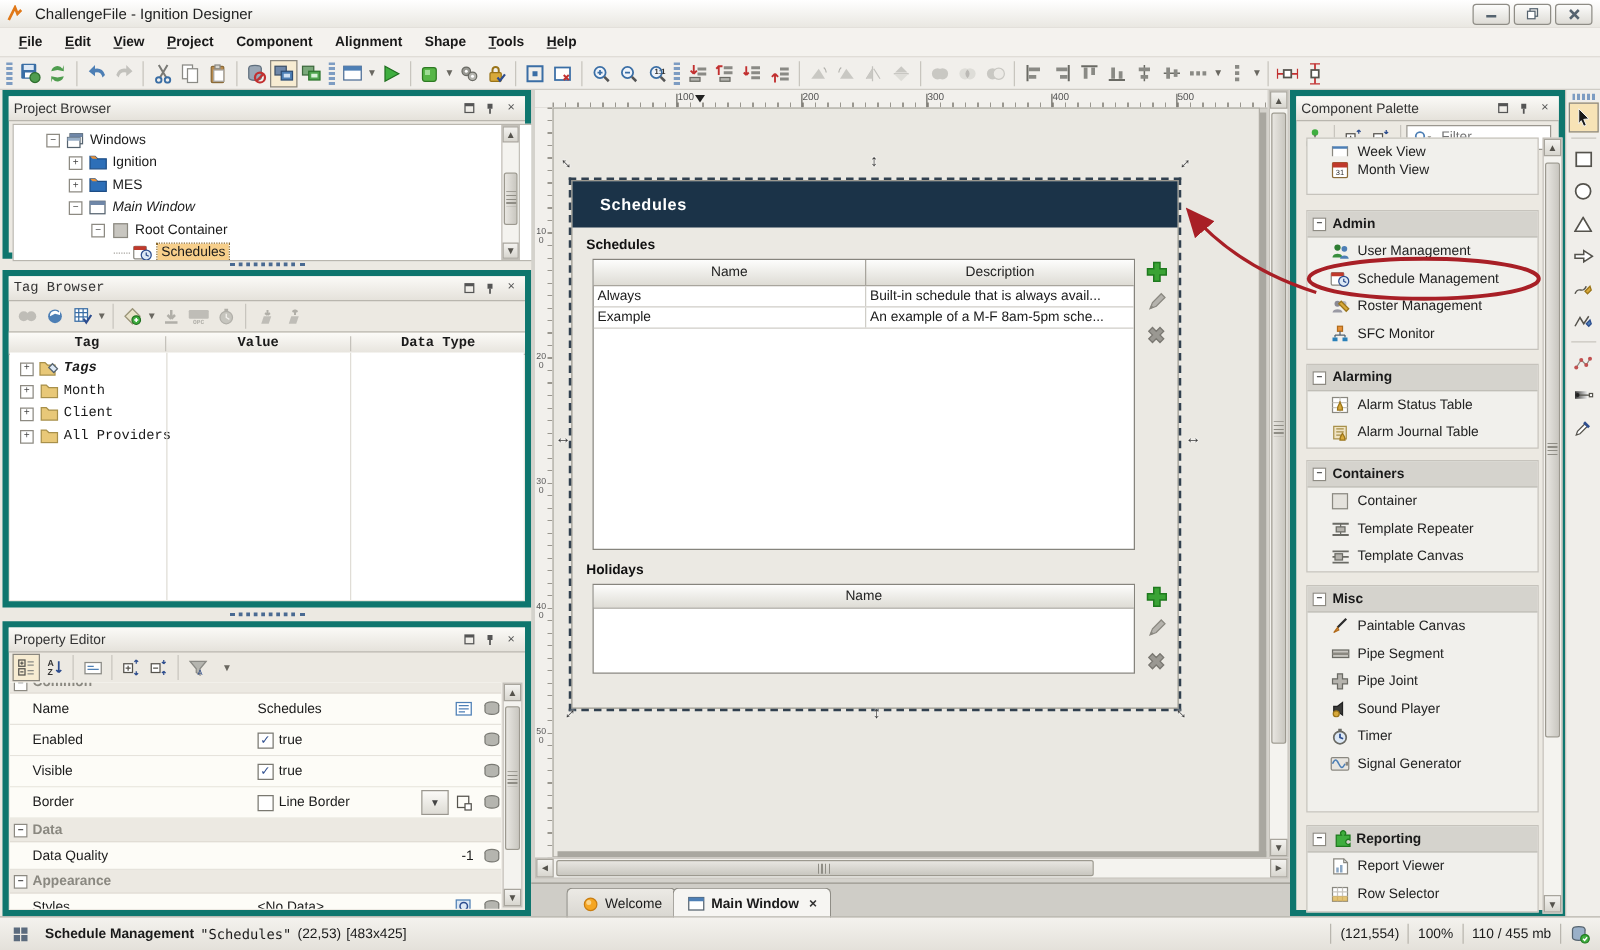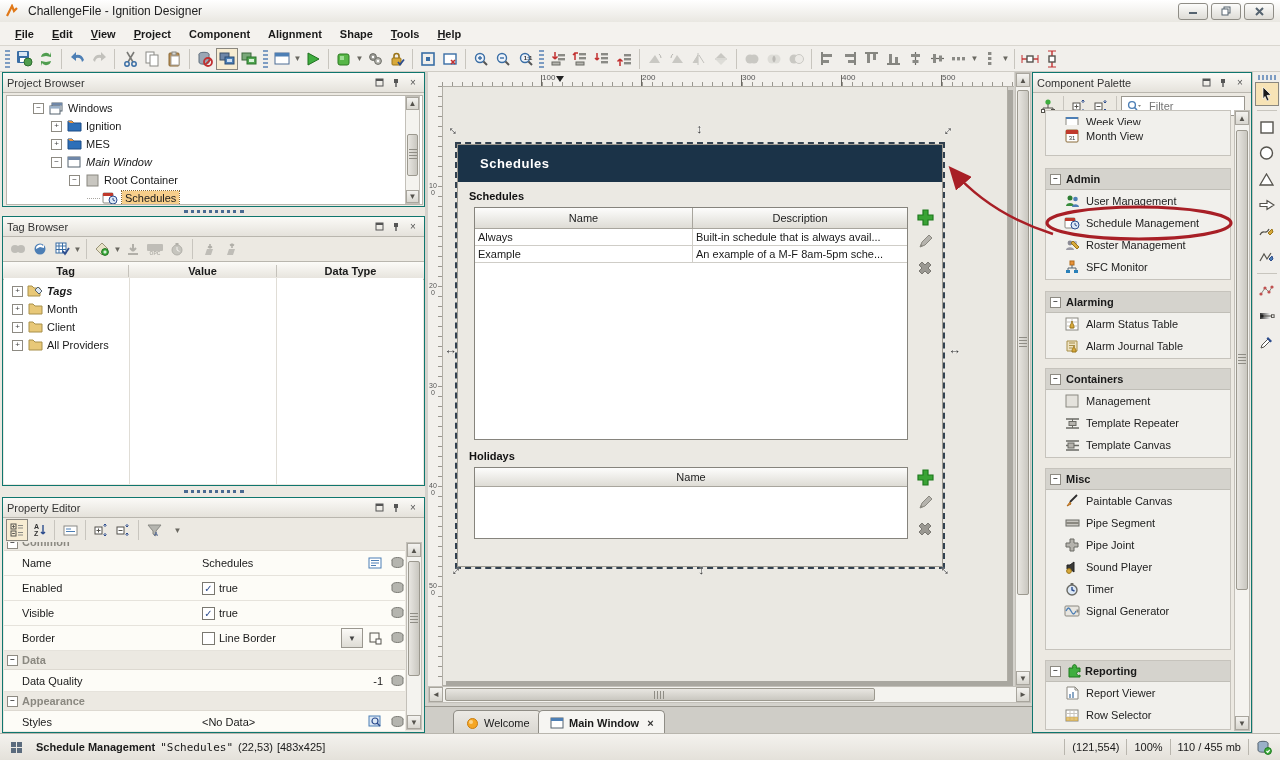--- a/index.html
+++ b/index.html
@@ -18,21 +18,21 @@
   #toolbar{left:0;top:46px;width:1280px;height:26px;background:#f1efeb;border-bottom:1px solid #cfccc5;display:flex;align-items:center;padding-left:2px;box-sizing:border-box;}
   .grip{width:5px;height:18px;margin:0 3px;background:repeating-linear-gradient(to bottom,#7d9cc2 0 2px,transparent 2px 4px);}
   .sep{width:1px;height:20px;background:#c8c5be;margin:0 4px;}
   .tbtn{width:22px;height:22px;display:flex;align-items:center;justify-content:center;flex:none;}
   .tbtn.sel{border:1px solid #8a877f;background:#f7ecd2;box-sizing:border-box;}
   .tbtn.dis{opacity:.45;}
   .caret{width:9px;height:22px;display:flex;align-items:center;justify-content:center;color:#6a6861;font-size:8px;}
   .z11{font-size:6px;font-weight:bold;color:#333;}
 
   
-  .panel{position:absolute;background:#ece9e2;border:1px solid #0f766e;box-sizing:border-box;}
+  .panel{position:absolute;background:#ece9e2;border:5px solid #0f766e;box-sizing:border-box;}
   .phdr{height:19px;background:linear-gradient(#fbfaf7,#e5e2db);border-bottom:1px solid #b9b6ae;display:flex;align-items:center;padding:0 4px;}
   .phdr .t{flex:1;color:#333;}
   .phb{width:14px;height:13px;display:flex;align-items:center;justify-content:center;color:#555;margin-left:3px;font-size:10px;}
   .hsplit{position:absolute;height:9px;display:flex;align-items:center;justify-content:center;}
   .hsplit span{width:60px;border-top:3px dotted #4a6a92;}
 
   
   .trow{height:18px;display:flex;align-items:center;white-space:nowrap;}
   .exp{width:9px;height:9px;border:1px solid #8d8a82;background:#fff;font-size:8px;line-height:7px;text-align:center;color:#444;flex:none;margin-right:4px;box-sizing:content-box;}
   .i16{width:16px;height:16px;display:inline-flex;flex:none;margin-right:4px;align-items:center;justify-content:center;}
@@ -534,21 +534,21 @@
       <div class="sb-thumb" style="width:11px;height:42px;margin:24px auto 0;display:flex;align-items:center;justify-content:center;">
           <span class="gripmark v"></span>
         </div>
       <div class="sb-btn" style="width:13px;height:13px;position:absolute;bottom:0;">▼</div>
     </div>
   </div>
   <div class="hsplit" style="left:2px;top:207px;width:423px;">
       <span></span>
     </div>
 
-  <div class="panel" style="left:2px;top:216px;width:423px;height:270px;">
+  <div class="panel" style="left:2px;top:216px;width:423px;height:270px;font-family:Liberation Mono, monospace;">
     <div class="phdr">
       <span class="t">Tag Browser</span>
       <span class="phb">
           <svg width="10" height="9" viewBox="0 0 10 9">
             <rect x="2" y="1" width="7" height="2" fill="#555"></rect>
             <rect x="2" y="1" width="7" height="7" fill="none" stroke="#555"></rect>
           </svg>
         </span>
       <span class="phb">
           <svg width="8" height="10" viewBox="0 0 8 10">
@@ -1137,21 +1137,21 @@
     <div class="pgh">
         <span class="exp" style="margin-right:5px;">−</span>
         <span>Containers</span>
       </div>
     <div class="pitem">
       <span class="i16">
           <svg width="14" height="14" viewBox="0 0 14 14">
             <rect x="1" y="1" width="12" height="12" fill="#e4e2dc" stroke="#8a8880"></rect>
           </svg>
         </span>
-      <span>Management</span>
+      <span>Container</span>
     </div>
     <div class="pitem">
       <span class="i16">
           <svg width="15" height="13" viewBox="0 0 15 13">
             <path d="M1 2 H14 M1 11 H14" stroke="#6a6a64" stroke-width="1.6"></path>
             <rect x="4" y="4.5" width="7" height="4" fill="#b5b3ad" stroke="#6a6a64"></rect>
             <path d="M7.5 2 V4.5 M7.5 8.5 V11" stroke="#6a6a64"></path>
           </svg>
         </span>
       <span>Template Repeater</span>

